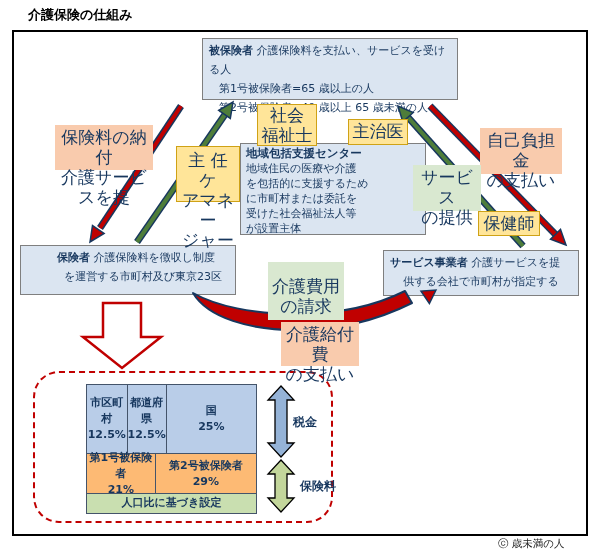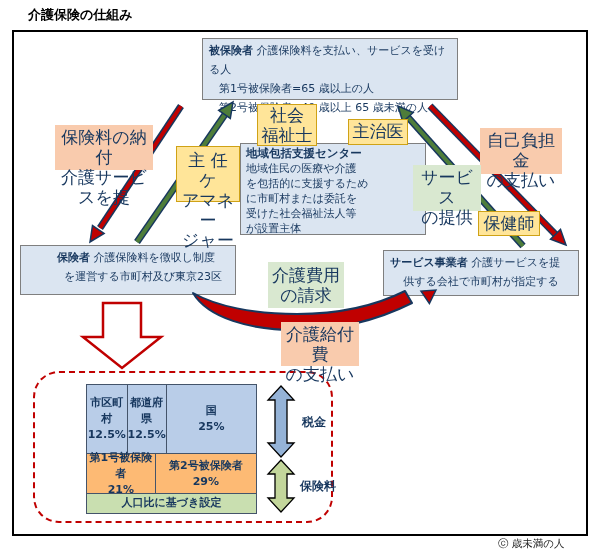--- a/index.html
+++ b/index.html
@@ -132,21 +132,21 @@
     <div>の支払い</div>
   </div>
 
   <div class="abs box-green lbl" style="left:413px;top:165px;width:68px;height:46px;padding-top:2px;">
     <div>サービス</div>
     <div>の提供</div>
   </div>
 
   <div class="abs box-yellow lbl" style="left:446px;top:211px;width:62px;height:25px;line-height:22px;margin-left:32px;">保健師</div>
 
-  <div class="abs box-green lbl" style="left:268px;top:262px;width:76px;height:46px;padding-top:3px;">
+  <div class="abs box-green lbl" style="left:268px;top:262px;width:76px;height:58px;padding-top:14px;">
     <div>介護費用</div>
     <div>の請求</div>
   </div>
 
   <div class="abs box-salmon lbl" style="left:281px;top:322px;width:78px;height:44px;padding-top:2px;">
     <div>介護給付費</div>
     <div>の支払い</div>
   </div>
 
   <div class="abs" id="dashed-box"></div>
@@ -172,17 +172,17 @@
         <div>21%</div>
       </div>
       <div class="tcell prem" style="width:127px;border-left:none;">
         <div>第2号被保険者</div>
         <div>29%</div>
       </div>
     </div>
     <div id="fund-caption">人口比に基づき設定</div>
   </div>
 
-  <div class="abs vlabel" style="left:302px;top:414px;">税金</div>
+  <div class="abs vlabel" style="left:293px;top:414px;">税金</div>
   <div class="abs vlabel" style="left:300px;top:478px;">保険料</div>
 
   <div class="abs" id="credit">ⓒ 歳未満の人</div>
 </div>
 
 </body></html>

